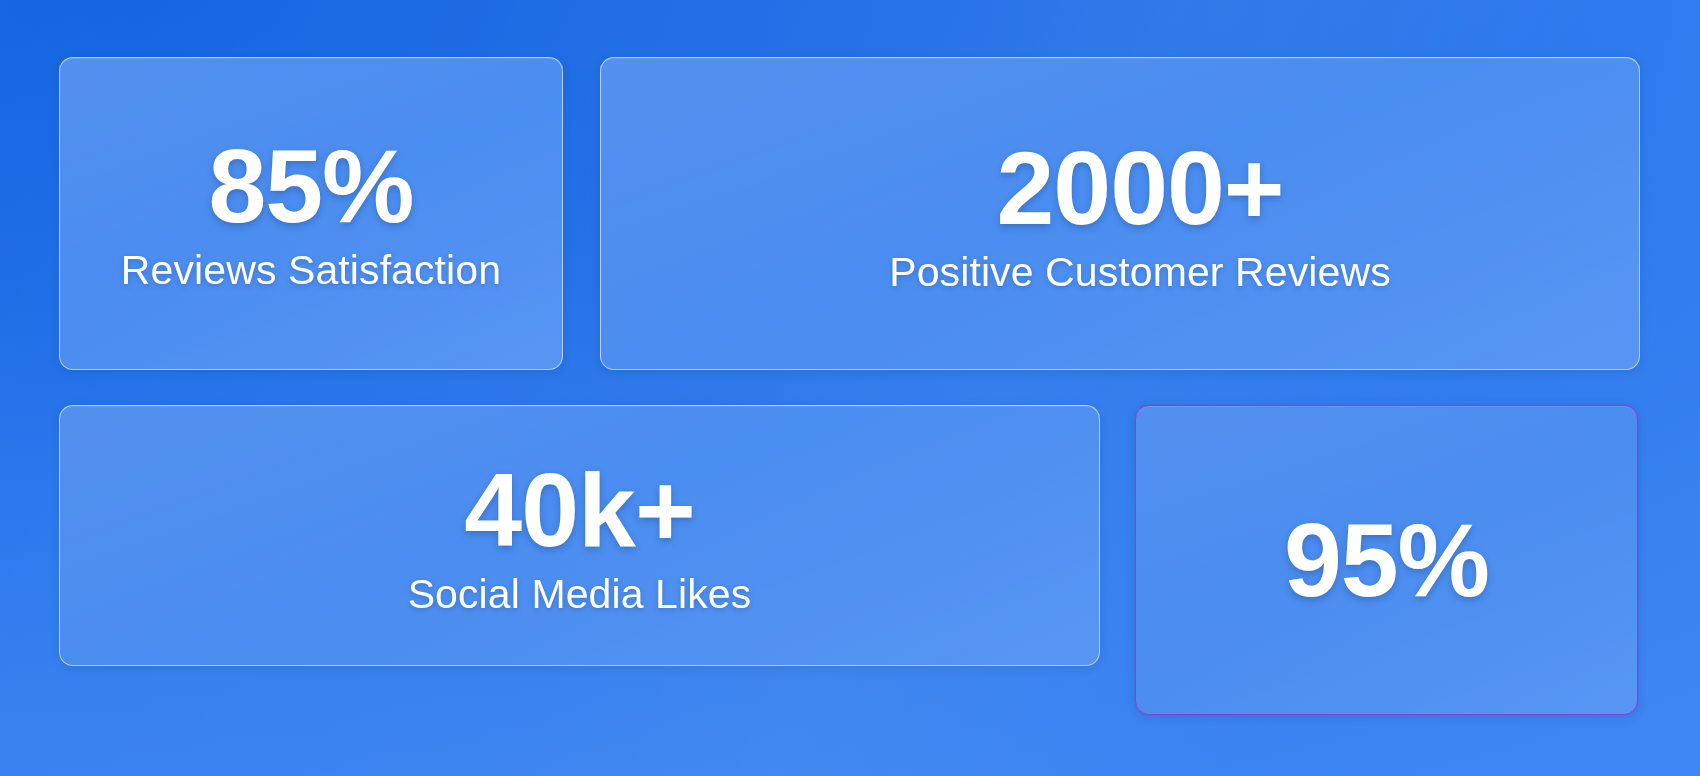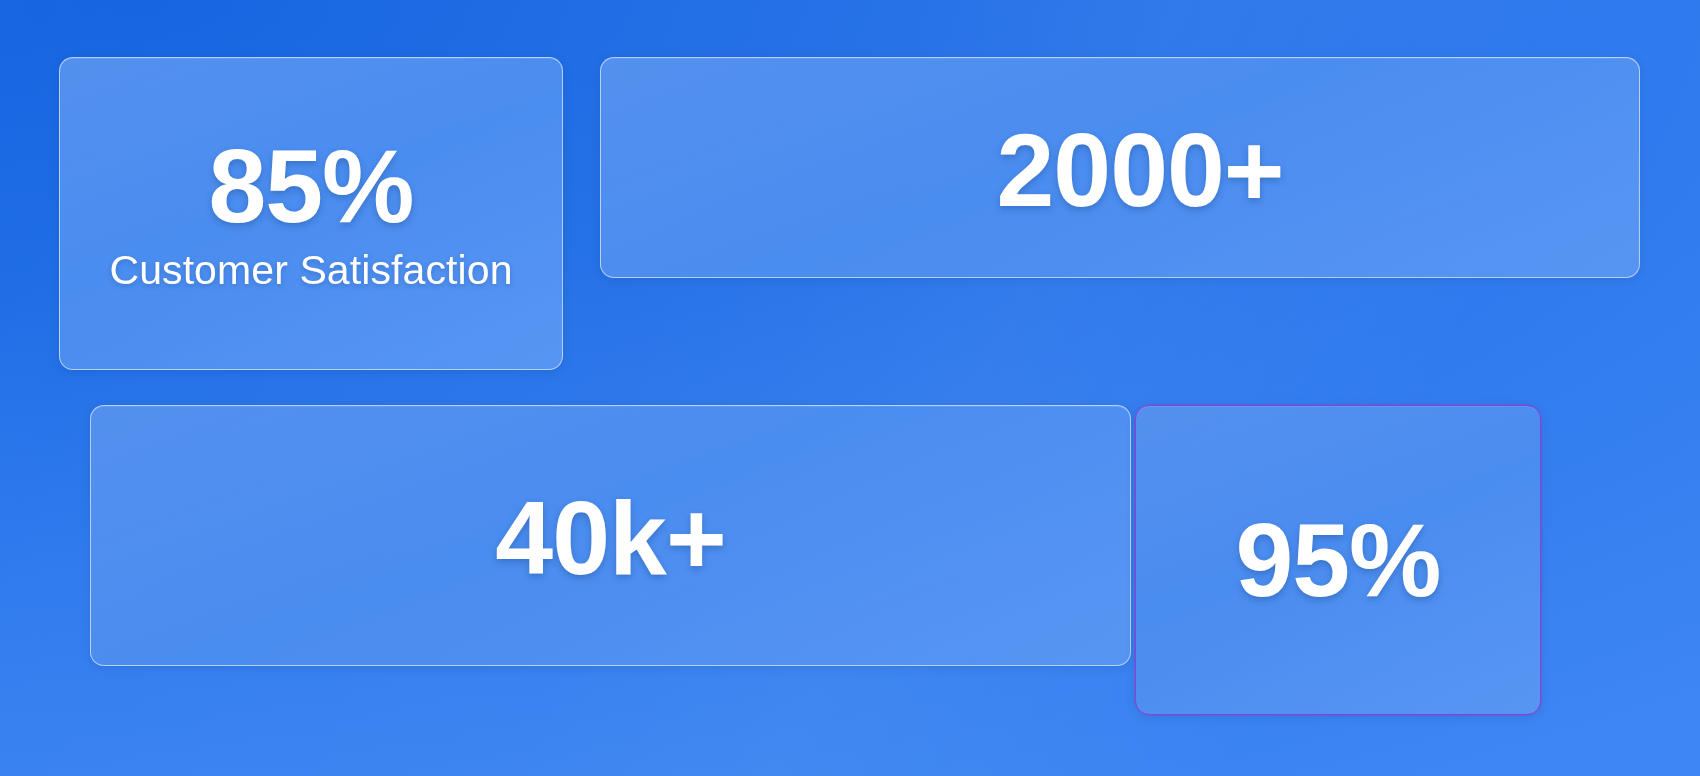--- a/index.html
+++ b/index.html
@@ -58,23 +58,23 @@
   .stat-card.accent {
     border-color: #8E3FD4;
     box-shadow:
       0 2px 10px rgba(9, 48, 110, 0.16),
       0 0 0 0.5px rgba(150, 70, 215, 0.55),
       inset 0 1px 0 rgba(255,255,255,0.10);
   }
 
   
   #card-customer-satisfaction { left: 59px;   top: 57px;  width: 504px;  height: 313px; }
-  #card-positive-reviews      { left: 600px;  top: 57px;  width: 1040px; height: 221px; padding-left: 40px; }
-  #card-social-likes          { left: 59px;   top: 405px; width: 1041px; height: 261px; margin-left: 31px; }
-  #card-retention-rate        { left: 1135px; top: 405px; width: 406px;  height: 310px; }
+  #card-positive-reviews      { left: 600px;  top: 57px;  width: 1040px; height: 313px; padding-left: 40px; }
+  #card-social-likes          { left: 59px;   top: 405px; width: 1041px; height: 261px; }
+  #card-retention-rate        { left: 1135px; top: 405px; width: 503px;  height: 310px; }
 
   .stat-value {
     font-size: 104px;
     font-weight: 700;
     line-height: 1.0;
     color: #FFFFFF;
     letter-spacing: -1px;
     text-shadow: 0 3px 7px rgba(18, 52, 110, 0.30);
     white-space: nowrap;
   }
@@ -102,33 +102,35 @@
   }
 </style>
 </head>
 <body>
 
 <div id="stats-page">
 
   <div class="stat-card" id="card-customer-satisfaction">
     <div class="stat-stack">
       <div class="stat-value">85%</div>
-      <div class="stat-label">Customer Satisfaction</div>
+      <div class="stat-label">Reviews Satisfaction</div>
     </div>
   </div>
 
   <div class="stat-card" id="card-positive-reviews">
     <div class="stat-stack">
       <div class="stat-value">2000+</div>
+      <div class="stat-label">Positive Customer Reviews</div>
     </div>
   </div>
 
   <div class="stat-card" id="card-social-likes">
     <div class="stat-stack">
       <div class="stat-value">40k+</div>
+      <div class="stat-label">Social Media Likes</div>
     </div>
   </div>
 
   <div class="stat-card accent" id="card-retention-rate">
     <div class="stat-stack">
       <div class="stat-value">95%</div>
     </div>
   </div>
 
 </div>

